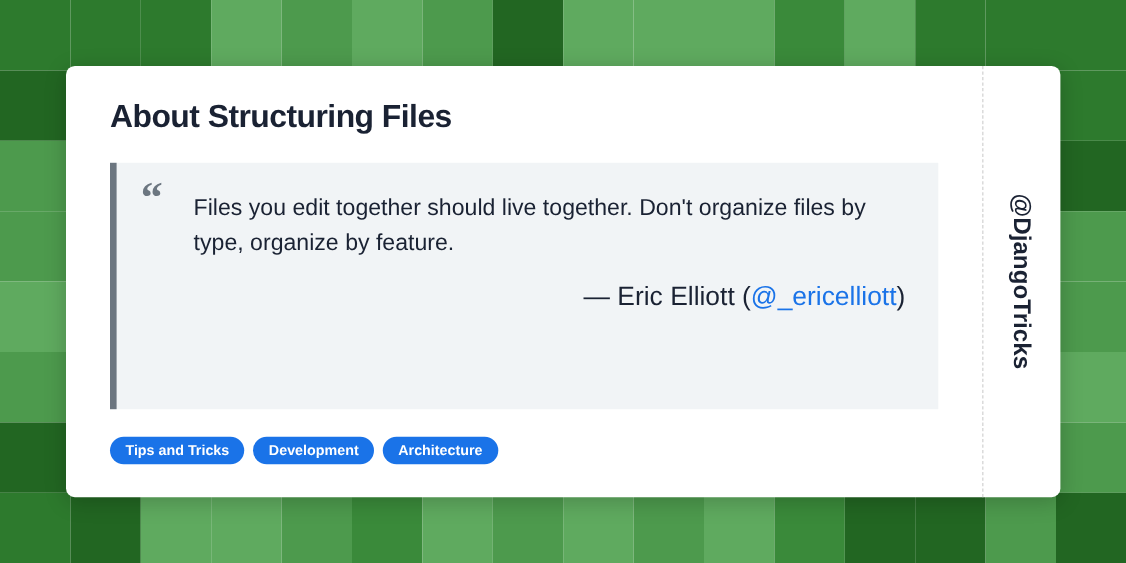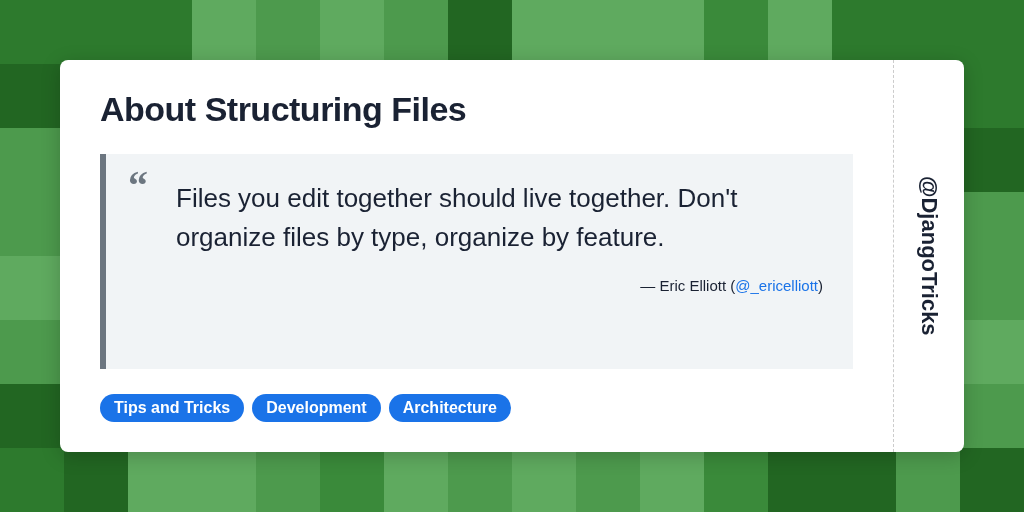--- a/index.html
+++ b/index.html
@@ -35,21 +35,21 @@
       box-shadow: 0 4px 20px rgba(0,0,0,0.2);
     }
     .main {
       flex: 1;
       padding: 30px 40px;
       display: flex;
       flex-direction: column;
       border-right: 1px dashed #ccc;
     }
     .title {
-      font-size: 34px;
+      font-size: 29px;
       font-weight: 900;
       color: #1a2233;
       margin-bottom: 25px;
       letter-spacing: -0.5px;
     }
     .quote {
       background: #f1f4f6;
       border-left: 6px solid #6c7680;
       padding: 25px 30px 30px 30px;
       position: relative;
@@ -60,37 +60,37 @@
       position: absolute;
       top: 22px;
       left: 22px;
       font-size: 40px;
       font-weight: 900;
       color: #6c7680;
       font-family: Georgia, serif;
       line-height: 0.5;
     }
     .quote-text {
-      font-size: 26px;
+      font-size: 21px;
       color: #1a2233;
       line-height: 1.5;
       margin-left: 40px;
       margin-bottom: 20px;
     }
     .quote-attr {
       text-align: right;
-      font-size: 15px;
+      font-size: 24px;
       color: #1a2233;
     }
     .twitter-link { color: #1a73e8; }
     .tags { display: flex; gap: 8px; }
     .tag {
       background: #1a73e8;
       color: #fff;
-      font-size: 16px;
+      font-size: 13px;
       font-weight: 600;
       padding: 5px 14px;
       border-radius: 14px;
     }
     .sidebar {
       width: 70px;
       display: flex;
       align-items: center;
       justify-content: center;
     }

